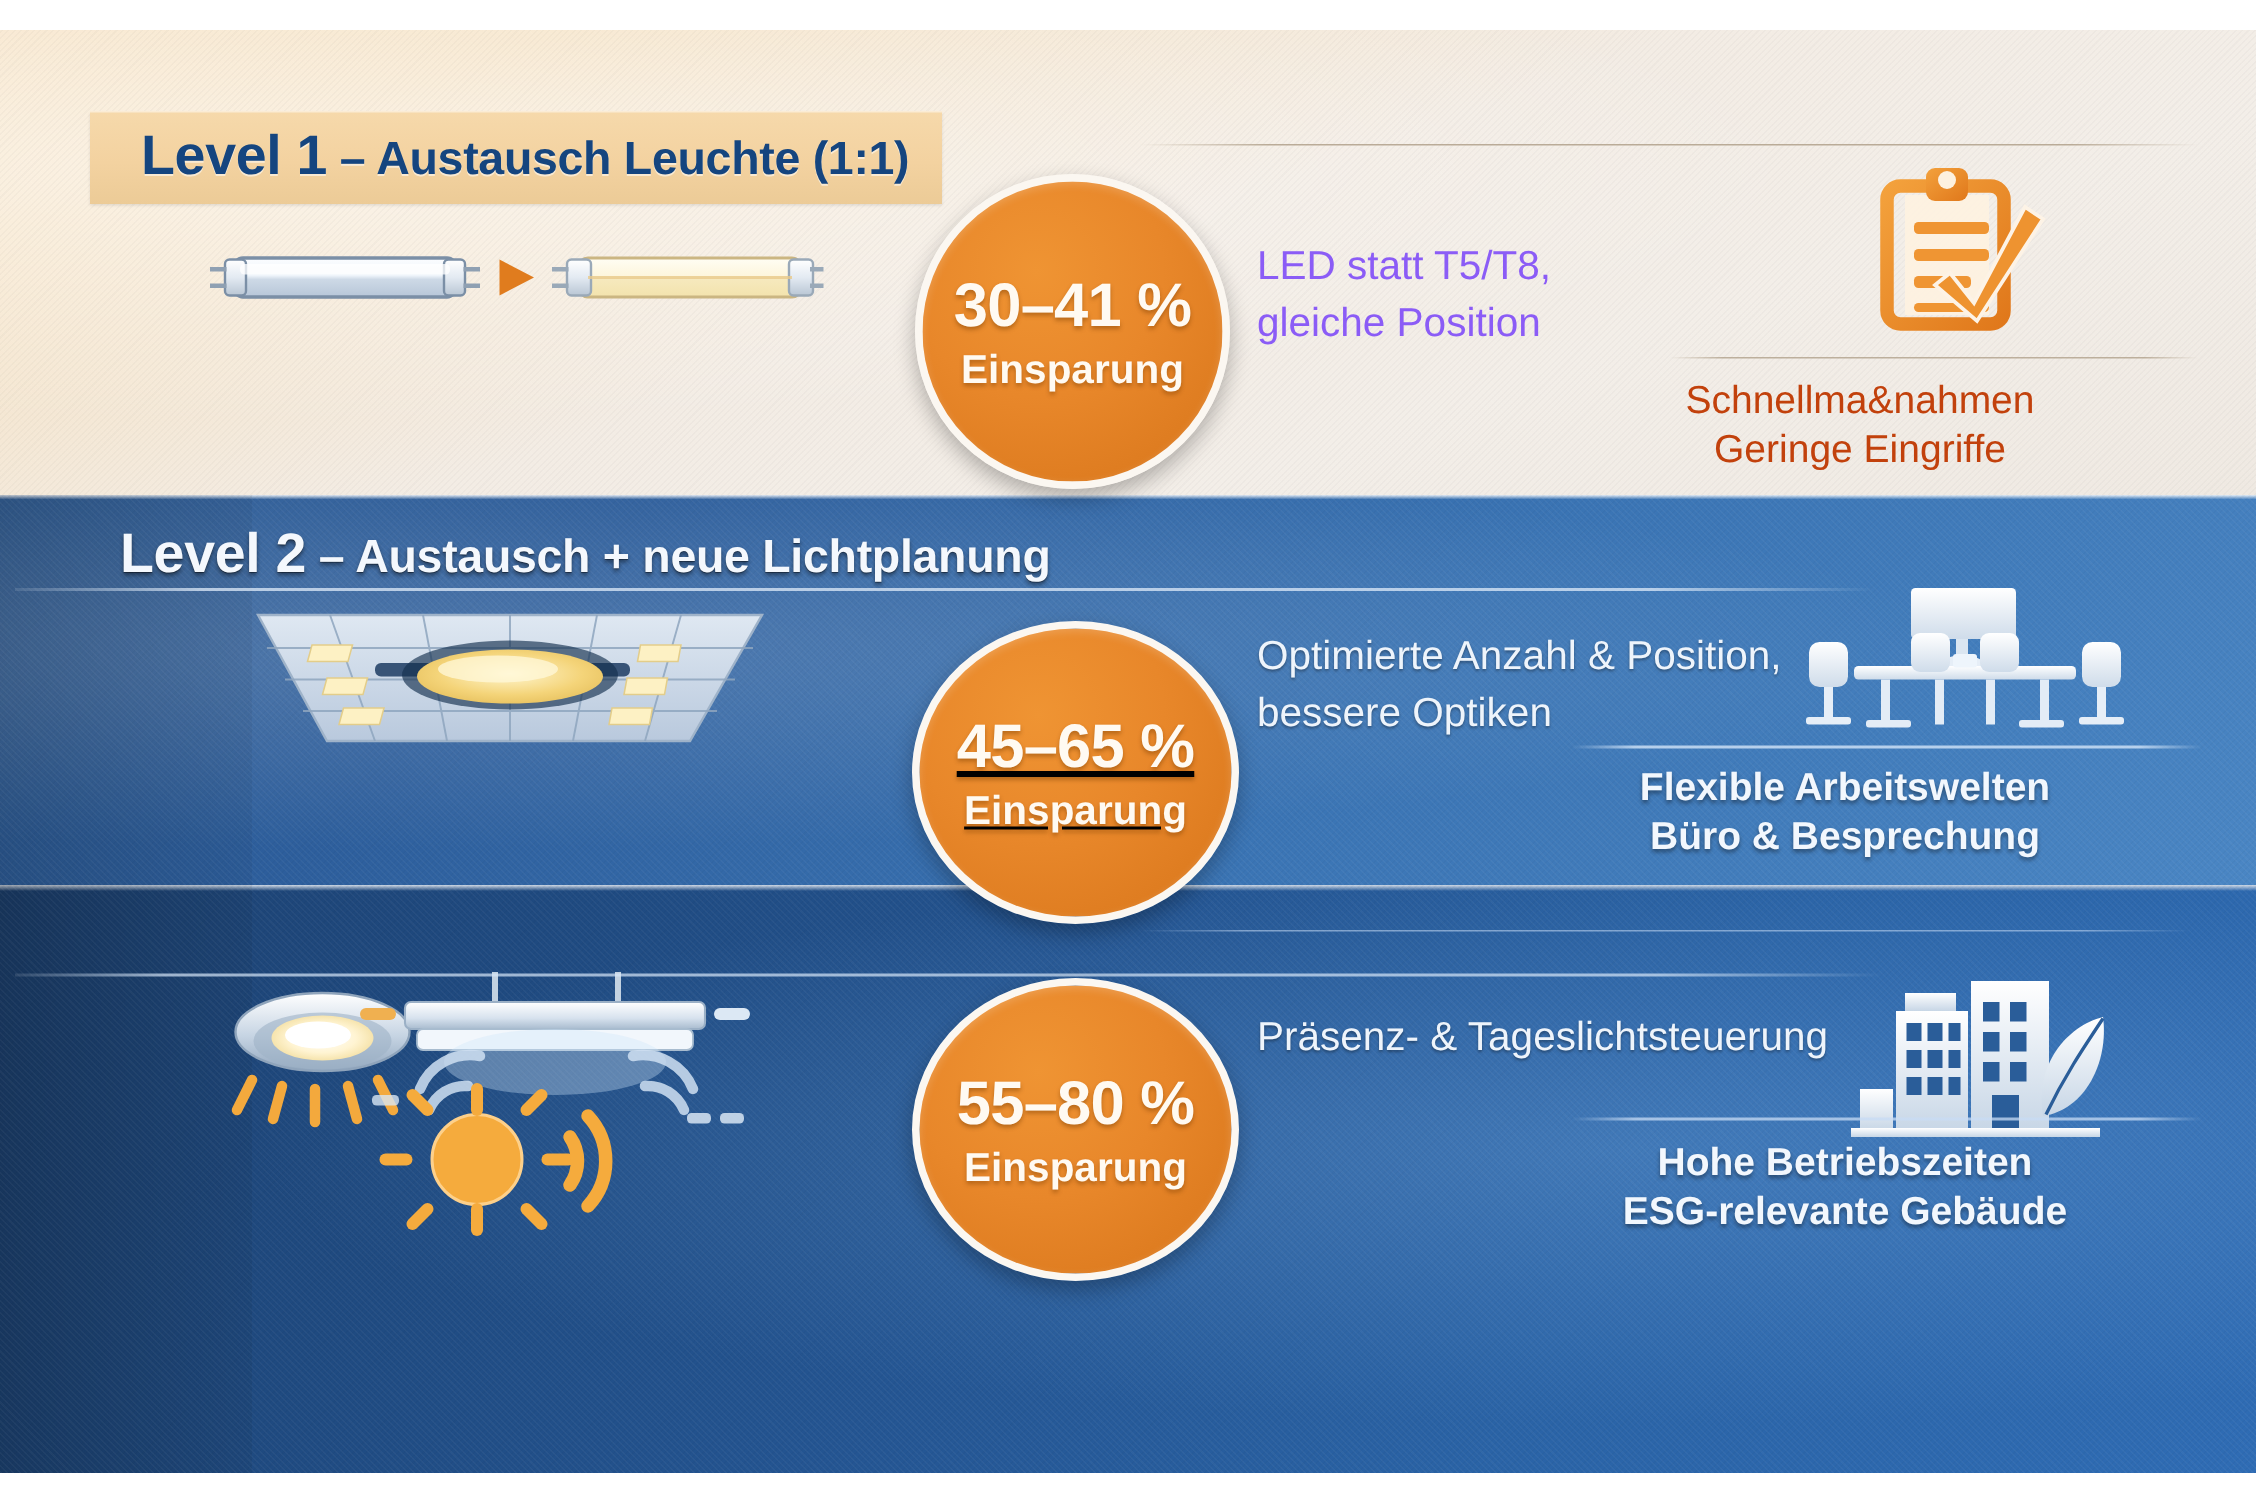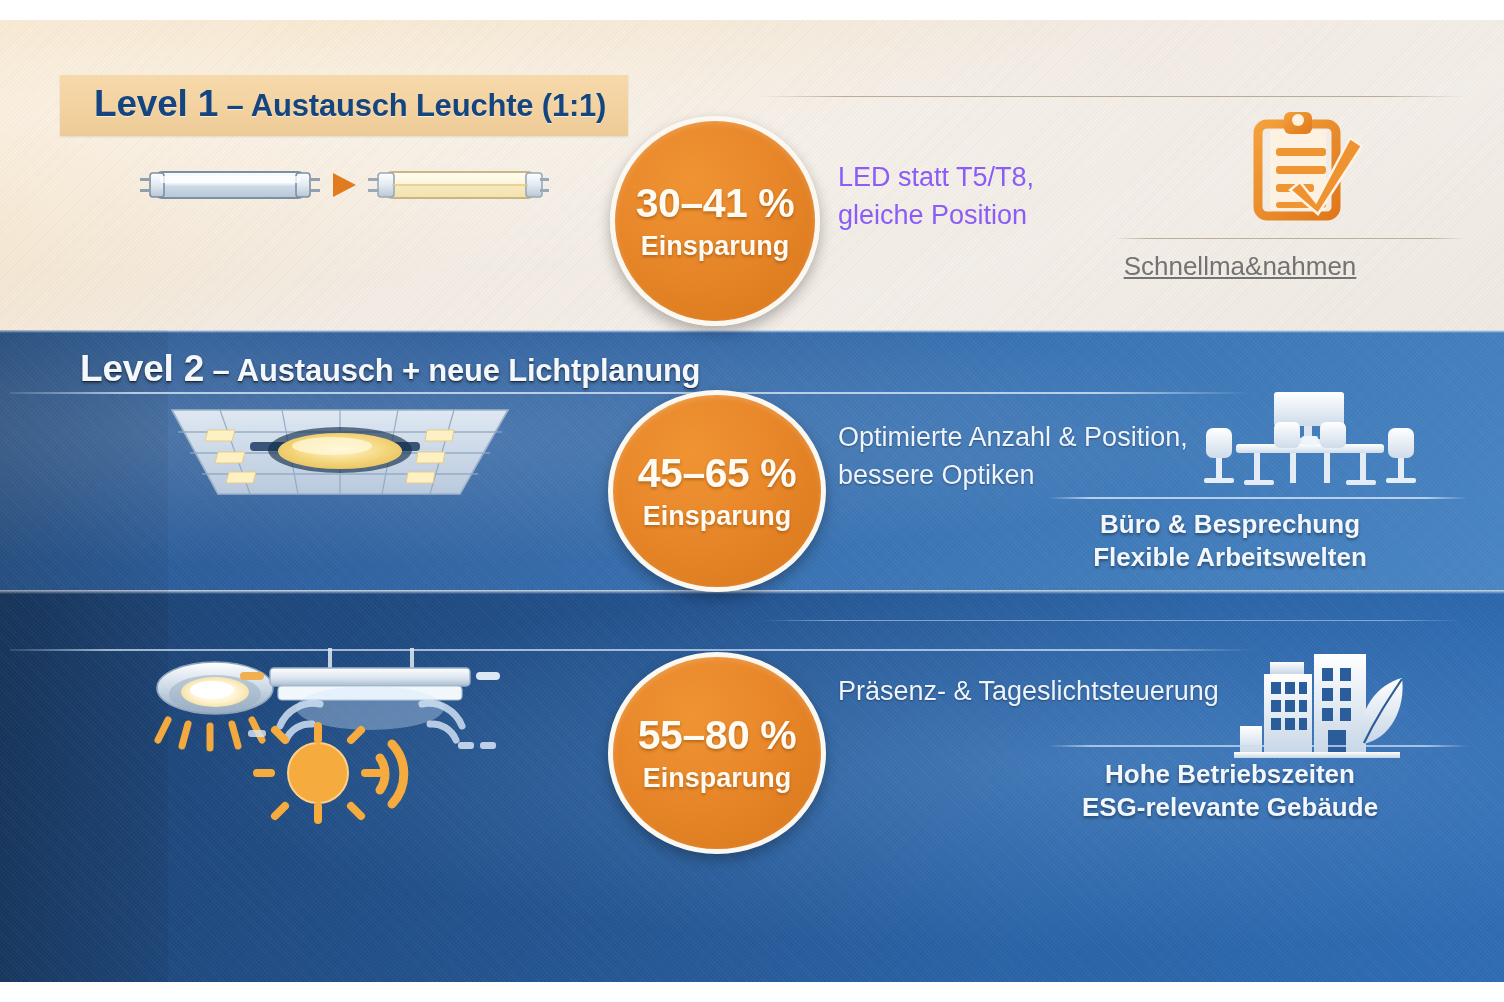--- a/index.html
+++ b/index.html
@@ -72,34 +72,34 @@
     background:
       radial-gradient(circle at 38% 30%, #ef9433 0%, #e8872a 45%, #df7d21 75%, #d8741b 100%);
     border:5px solid #fbf7f1;
     box-shadow:0 6px 14px rgba(0,0,0,.28), inset 0 2px 6px rgba(255,255,255,.18);
   }
   .badge .pct{color:#fffaf2;font-weight:bold;font-size:41px;letter-spacing:-.5px;
     text-shadow:0 2px 3px rgba(120,60,0,.45);line-height:1;}
   .badge .sub{color:#fffaf2;font-weight:bold;font-size:27px;margin-top:9px;
     text-shadow:0 2px 3px rgba(120,60,0,.45);line-height:1;}
   #b1{left:610px;top:116px;width:200px;height:200px;}
-  #b2{left:608px;top:390px;width:208px;height:192px;}
+  #b2{left:608px;top:414px;width:208px;height:192px;text-decoration:underline;}
   #b3{left:608px;top:652px;width:208px;height:192px;}
 
   
   .desc{position:absolute;z-index:6;font-size:27px;line-height:1.42;white-space:pre-line;}
   #d1{left:838px;top:158px;color:#8b5cf6;}
   #d2{left:838px;top:418px;color:#eef4fb;text-shadow:0 1px 2px rgba(0,0,0,.35);}
   #d3{left:838px;top:672px;color:#eef4fb;text-shadow:0 1px 2px rgba(0,0,0,.35);}
 
   
   .caption{position:absolute;z-index:6;text-align:center;width:460px;}
   .caption .line{font-size:26px;line-height:1.28;white-space:nowrap;}
   #c1{left:1010px;top:250px;}
-  #c1 .line{color:#737373;text-decoration:underline;}
+  #c1 .line{color:#c2410c;}
   #c2{left:1000px;top:508px;}
   #c3{left:1000px;top:758px;}
   #c2 .line,#c3 .line{color:#f2f7fd;font-weight:bold;text-shadow:0 2px 3px rgba(0,0,0,.40);}
 
   .capdiv{position:absolute;z-index:6;height:1px;}
   #cd1{left:1113px;top:238px;width:352px;
     background:linear-gradient(90deg,rgba(180,165,145,0),rgba(176,160,138,.8) 10%,rgba(176,160,138,.8) 90%,rgba(180,165,145,0));}
   #cd2{left:1048px;top:497px;width:420px;height:2px;
     background:linear-gradient(90deg,rgba(210,228,248,0),rgba(210,228,248,.8) 10%,rgba(210,228,248,.8) 90%,rgba(210,228,248,0));}
   #cd3{left:1048px;top:745px;width:420px;height:2px;
@@ -198,20 +198,21 @@
       <rect x="36" y="38" width="50" height="8" rx="3" fill="#ef9533"></rect>
       <rect x="36" y="56" width="50" height="8" rx="3" fill="#ef9533"></rect>
       <rect x="36" y="74" width="38" height="8" rx="3" fill="#ef9533"></rect>
       <rect x="36" y="92" width="50" height="6" rx="3" fill="#ef9533"></rect>
       <polygon points="60,72 76,92 110,28 122,36 78,104 50,80" fill="#ee9330" stroke="#fdf3e6" stroke-width="2.5"></polygon>
     </svg>
   </div>
   <div class="capdiv" id="cd1"></div>
   <div class="caption" id="c1">
     <div class="line">Schnellma&amp;nahmen</div>
+    <div class="line">Geringe Eingriffe</div>
   </div>
 
   <div class="band" id="band2">
     <div class="leftslab"></div>
   </div>
 
   <div class="titlewrap" id="t2">
     <div class="title"><span class="lv">Level 2</span><span class="rest"> – Austausch + neue Lichtplanung</span></div>
   </div>
   <div class="rule" id="rule2"></div>
@@ -291,22 +292,22 @@
         <rect x="26" y="66" width="6" height="22"></rect>
           <rect x="14" y="86" width="30" height="5" rx="2"></rect>
         <rect x="208" y="66" width="6" height="22"></rect>
           <rect x="196" y="86" width="30" height="5" rx="2"></rect>
       </g>
       <rect x="112" y="44" width="16" height="9" rx="2" fill="#eef5fc"></rect>
     </svg>
   </div>
   <div class="capdiv" id="cd2"></div>
   <div class="caption" id="c2">
+    <div class="line">Flexible Arbeitswelten</div>
     <div class="line">Büro &amp; Besprechung</div>
-    <div class="line">Flexible Arbeitswelten</div>
   </div>
 
   <div class="band" id="band3">
     <div class="leftslab"></div>
   </div>
 
   <div class="rule" id="rule3b"></div>
   <div class="rule" id="rule3"></div>
 
   <div class="art" id="a3">

